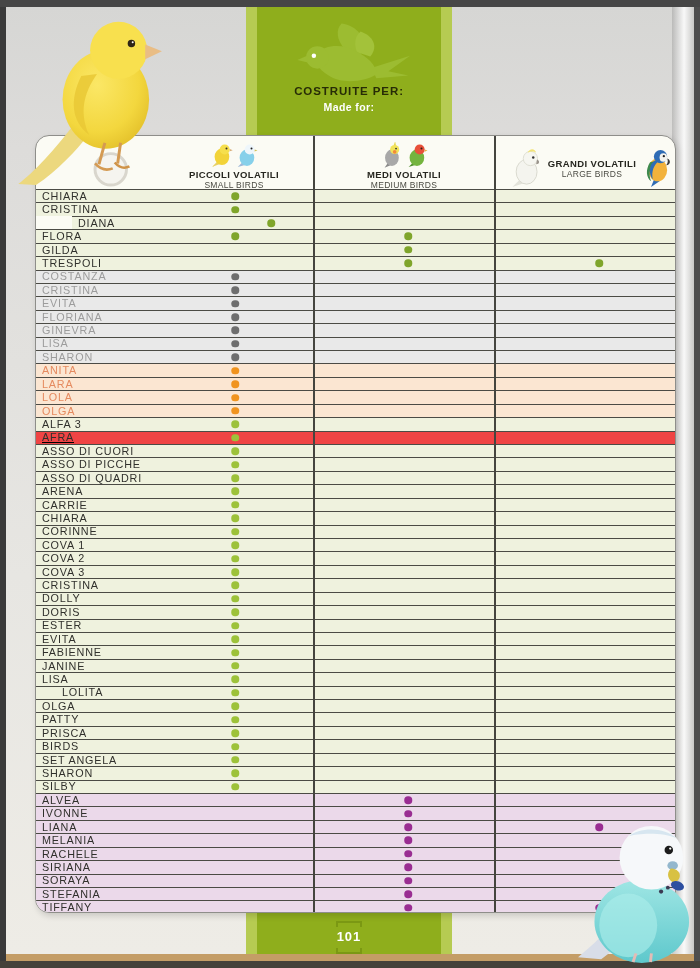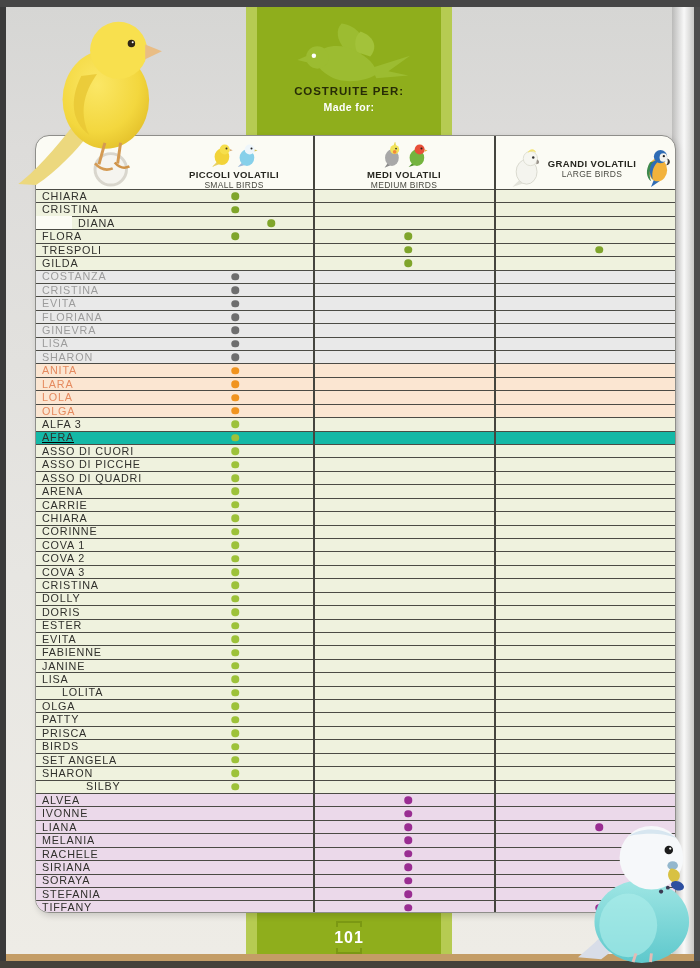--- a/index.html
+++ b/index.html
@@ -35,21 +35,21 @@
     position:absolute; left:0; top:78px; width:206px; text-align:center;
     font-size:11.5px; font-weight:bold; letter-spacing:.9px; color:#272c06;
   }
   .banner-subtitle {
     position:absolute; left:0; top:94px; width:206px; text-align:center;
     font-size:10.5px; font-weight:bold; letter-spacing:.4px; color:#ffffff;
   }
   
   .footer-num {
     position:absolute; left:299px; top:929px; width:100px; text-align:center;
-    font-size:16px; font-weight:bold; letter-spacing:1px; color:#ffffff; z-index:6;
+    font-size:13px; font-weight:bold; letter-spacing:1px; color:#ffffff; z-index:6;
   }
   .bracket { position:absolute; left:336px; width:26px; height:6px; z-index:6; }
   .bracket-top { top:921px; border:2.5px solid #7b9813; border-bottom:none; }
   .bracket-bottom { top:948px; border:2.5px solid #7b9813; border-top:none; }
   
   .card {
     position:absolute; left:35px; top:135px; width:641px; height:778px;
     background:#fbfbf4; border:1.5px solid #8e8e8a; border-radius:14px;
     overflow:hidden; z-index:3; box-shadow:2px 3px 6px rgba(0,0,0,.15);
   }
@@ -189,30 +189,30 @@
     <span class="dot dot-small" style="display: block; background: rgb(127, 165, 43);"></span>
 
   </div>
       <div class="row" style="background: rgb(239, 242, 222);">
     <span class="row-name" style="color: rgb(48, 48, 44);">FLORA</span>
     <span class="dot dot-small" style="display: block; background: rgb(127, 165, 43);"></span>
     <span class="dot dot-medium" style="display: block; background: rgb(127, 165, 43);"></span>
 
   </div>
       <div class="row" style="background: rgb(239, 242, 222);">
+    <span class="row-name" style="color: rgb(48, 48, 44);">GILDA</span>
+
+    <span class="dot dot-medium" style="display: block; background: rgb(127, 165, 43);"></span>
+
+  </div>
+      <div class="row" style="background: rgb(239, 242, 222);">
     <span class="row-name" style="color: rgb(48, 48, 44);">TRESPOLI</span>
 
     <span class="dot dot-medium" style="display: block; background: rgb(127, 165, 43);"></span>
     <span class="dot dot-large" style="display: block; background: rgb(127, 165, 43);"></span>
-  </div>
-      <div class="row" style="background: rgb(239, 242, 222);">
-    <span class="row-name" style="color: rgb(48, 48, 44);">GILDA</span>
-
-    <span class="dot dot-medium" style="display: block; background: rgb(127, 165, 43);"></span>
-
   </div>
       <div class="row" style="background: rgb(233, 233, 233);">
     <span class="row-name" style="color: rgb(156, 156, 156);">COSTANZA</span>
     <span class="dot dot-small" style="display: block; background: rgb(110, 110, 110);"></span>
 
   </div>
       <div class="row" style="background: rgb(233, 233, 233);">
     <span class="row-name" style="color: rgb(156, 156, 156);">CRISTINA</span>
     <span class="dot dot-small" style="display: block; background: rgb(110, 110, 110);"></span>
 
@@ -260,21 +260,21 @@
       <div class="row" style="background: rgb(251, 230, 210);">
     <span class="row-name" style="color: rgb(229, 138, 95);">OLGA</span>
     <span class="dot dot-small" style="display: block; background: rgb(240, 148, 31);"></span>
 
   </div>
       <div class="row" style="background: rgb(239, 242, 222);">
     <span class="row-name" style="color: rgb(48, 48, 44);">ALFA 3</span>
     <span class="dot dot-small" style="display: block; background: rgb(157, 194, 58);"></span>
 
   </div>
-      <div class="row" style="background: #14b8a6; text-decoration: underline;">
+      <div class="row" style="background: #ef4444; text-decoration: underline;">
     <span class="row-name" style="color: rgb(48, 48, 44);">AFRA</span>
     <span class="dot dot-small" style="display: block; background: rgb(157, 194, 58);"></span>
 
   </div>
       <div class="row" style="background: rgb(239, 242, 222);">
     <span class="row-name" style="color: rgb(48, 48, 44);">ASSO DI CUORI</span>
     <span class="dot dot-small" style="display: block; background: rgb(157, 194, 58);"></span>
 
   </div>
       <div class="row" style="background: rgb(239, 242, 222);">
@@ -391,21 +391,21 @@
     <span class="row-name" style="color: rgb(48, 48, 44);">SET ANGELA</span>
     <span class="dot dot-small" style="display: block; background: rgb(157, 194, 58);"></span>
 
   </div>
       <div class="row" style="background: rgb(239, 242, 222);">
     <span class="row-name" style="color: rgb(48, 48, 44);">SHARON</span>
     <span class="dot dot-small" style="display: block; background: rgb(157, 194, 58);"></span>
 
   </div>
       <div class="row" style="background: rgb(239, 242, 222);">
-    <span class="row-name" style="color: rgb(48, 48, 44); margin-left: 44px;">SILBY</span>
+    <span class="row-name" style="color: rgb(48, 48, 44);">SILBY</span>
     <span class="dot dot-small" style="display: block; background: rgb(157, 194, 58);"></span>
 
   </div>
       <div class="row" style="background: rgb(235, 217, 234);">
     <span class="row-name" style="color: rgb(48, 48, 44);">ALVEA</span>
 
     <span class="dot dot-medium" style="display: block; background: rgb(153, 45, 146);"></span>
 
   </div>
       <div class="row" style="background: rgb(235, 217, 234);">

